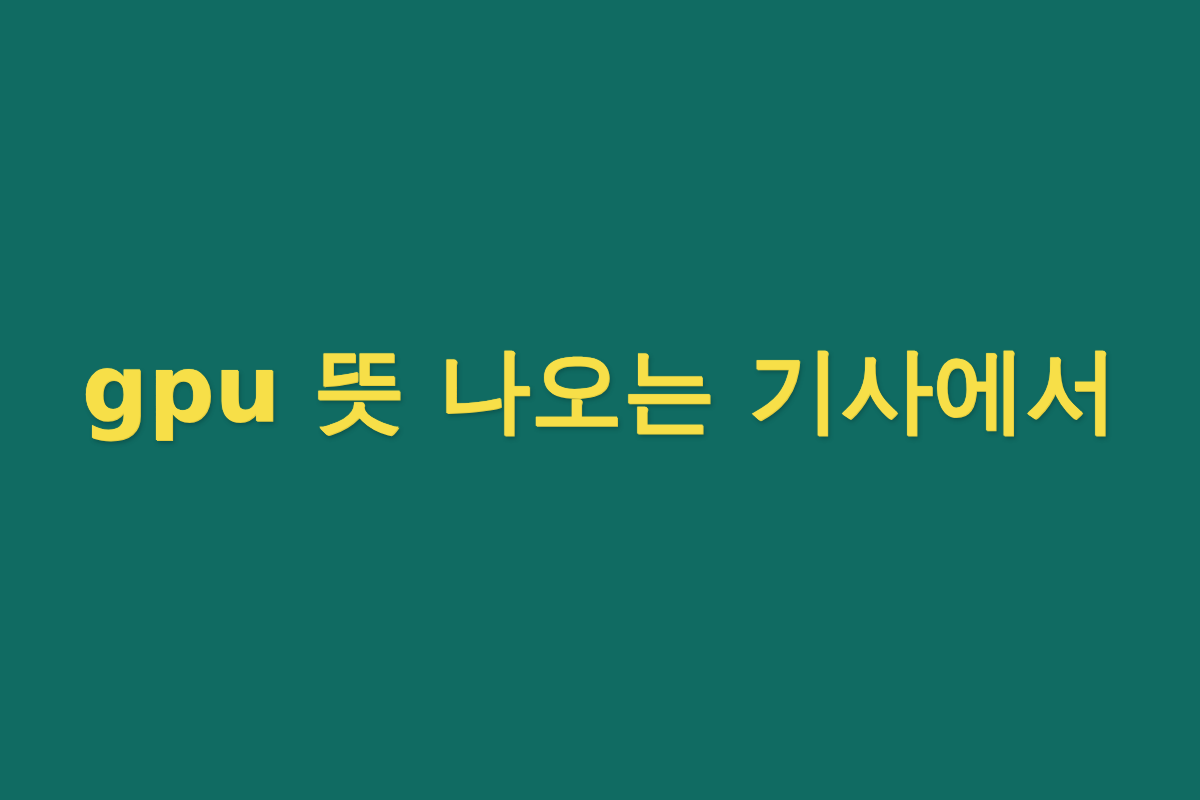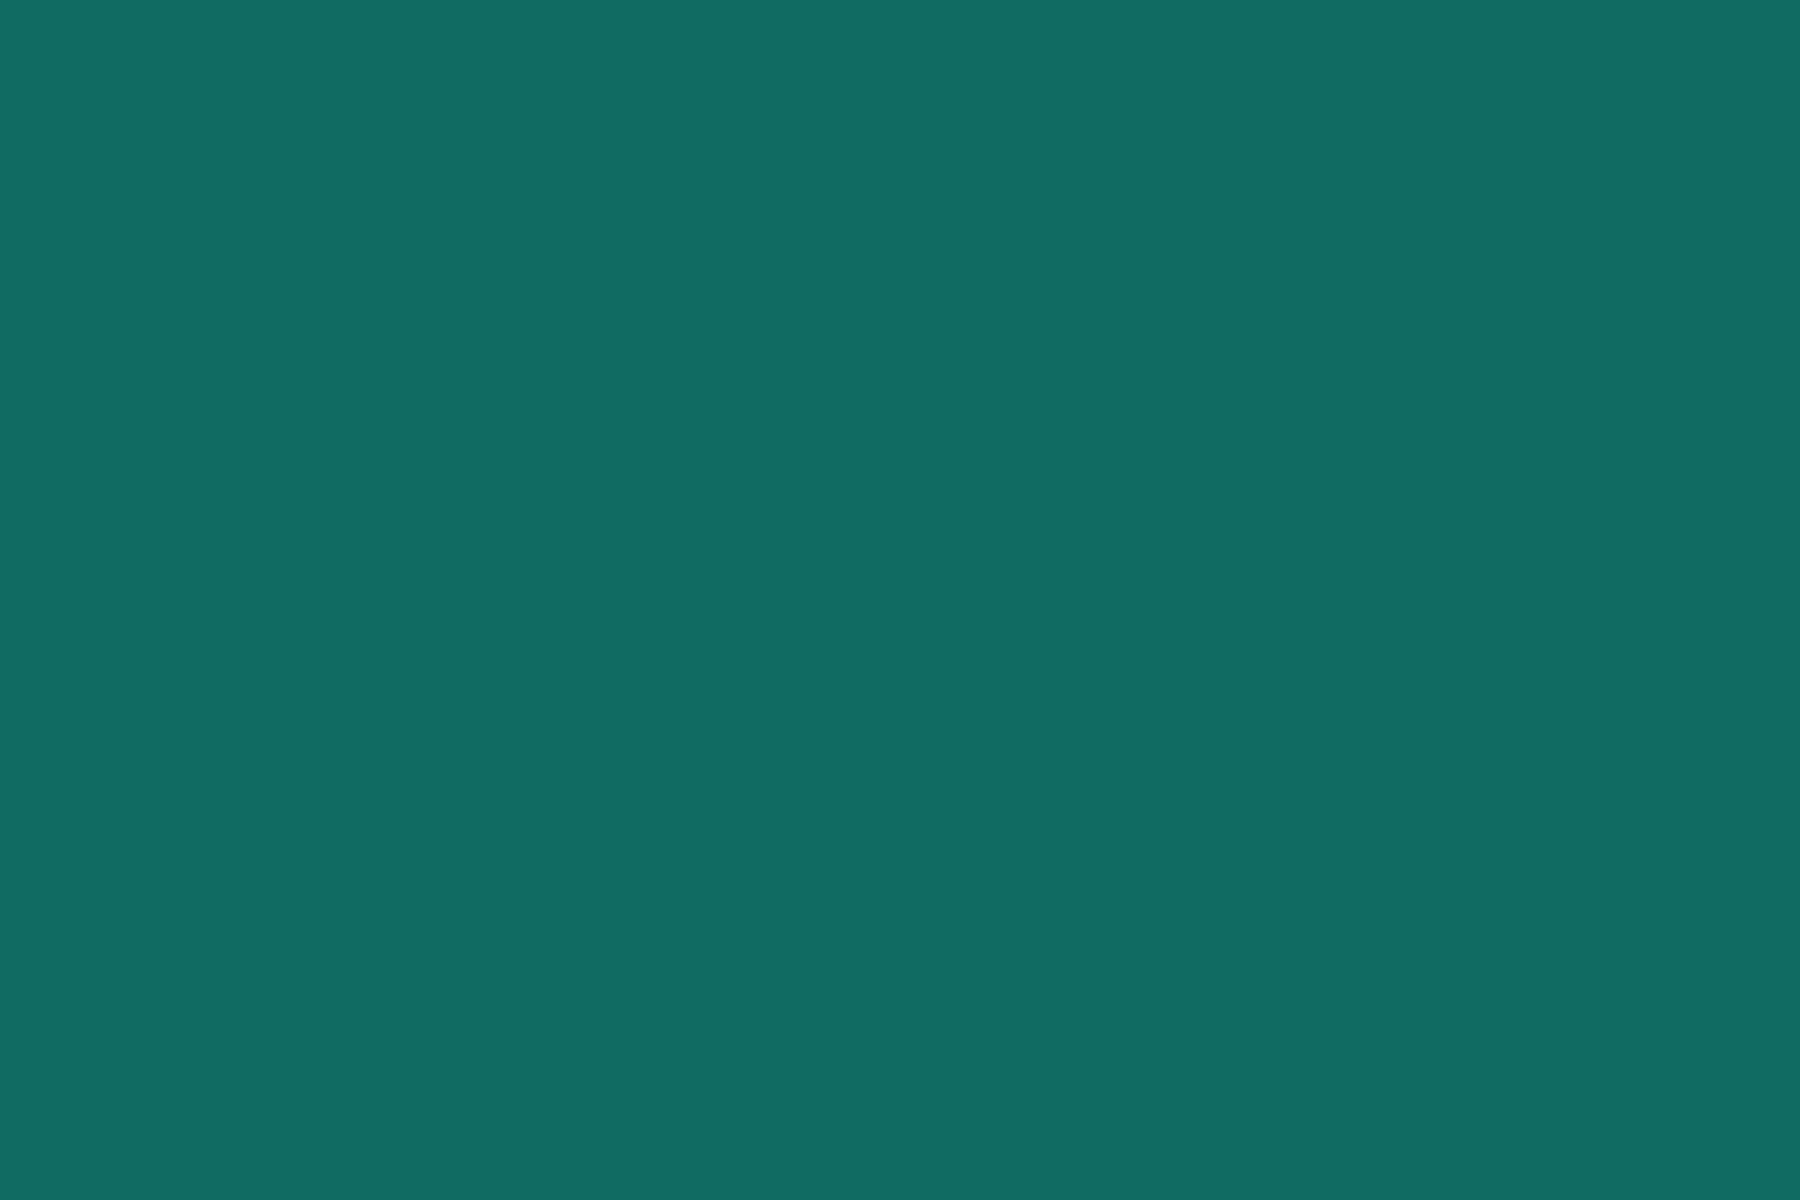--- a/index.html
+++ b/index.html
@@ -66,17 +66,18 @@
     font-size: 92px;
   }
 </style>
 </head>
 <body>
 
 <div id="banner" style="background: rgb(16, 107, 98);">
 
   <div id="headline">
 
+    <span class="headline-line line-1" style="color: rgb(247, 223, 72);">gpu 뜻 나오는 기사에서</span>
 
 
   </div>
 
 </div>
 
 </body></html>

